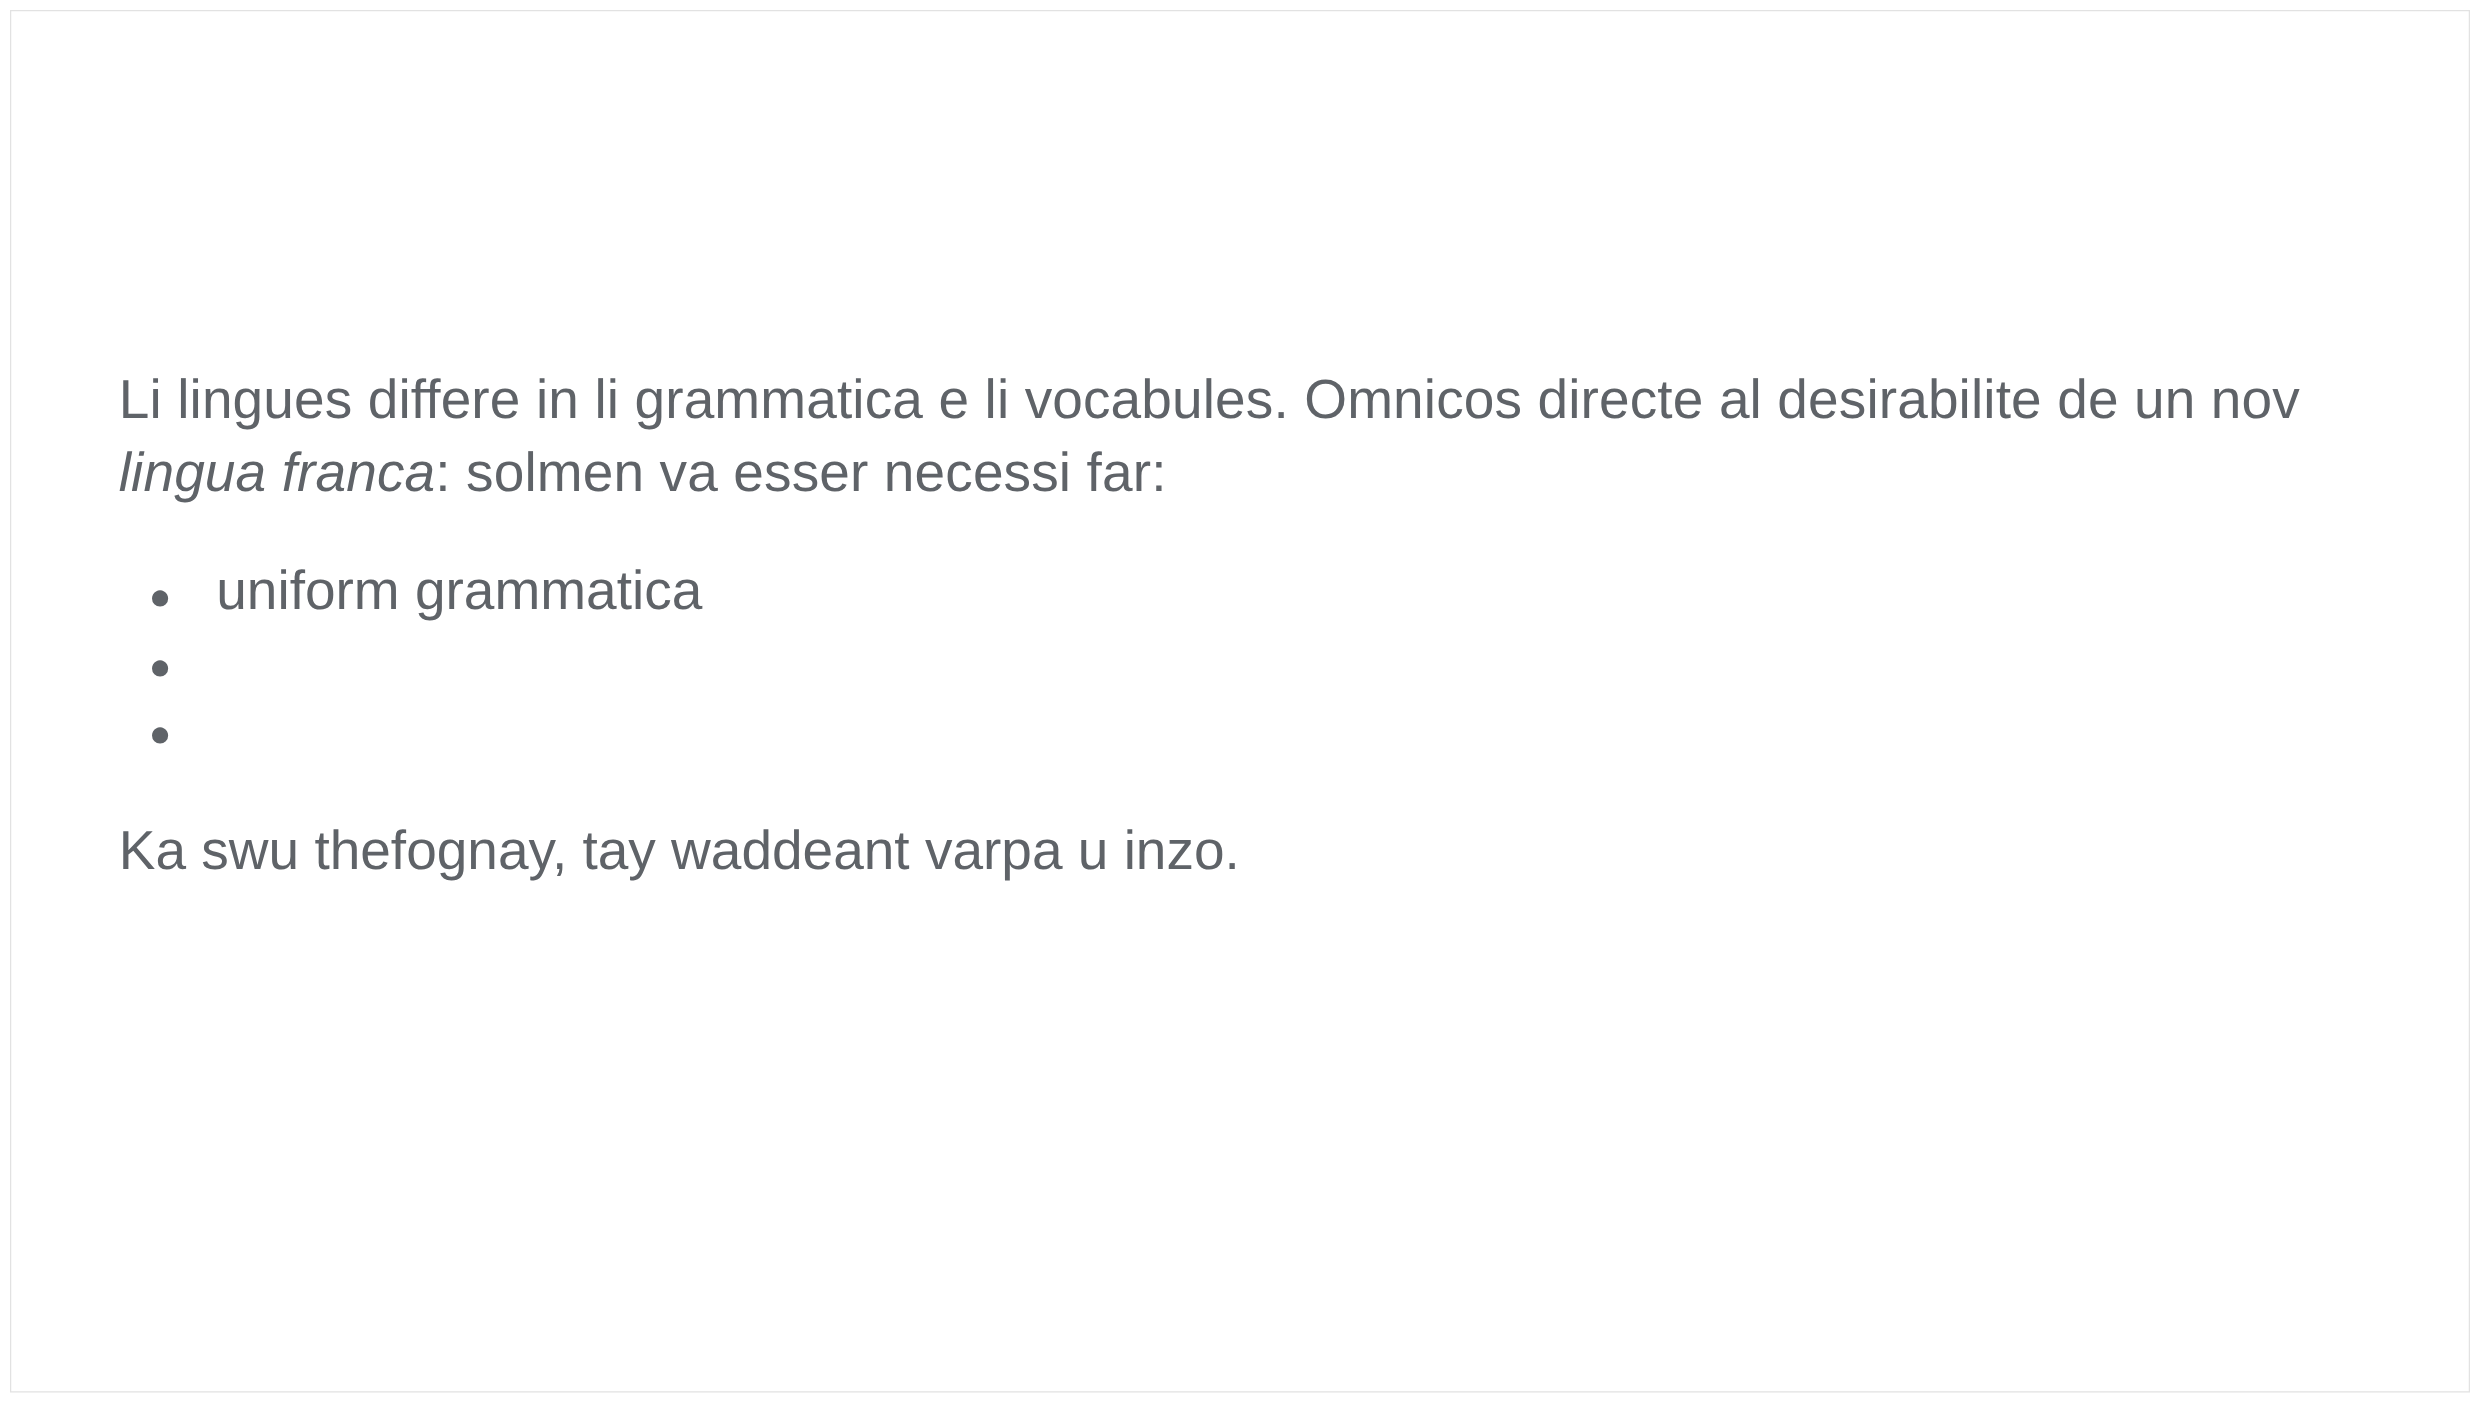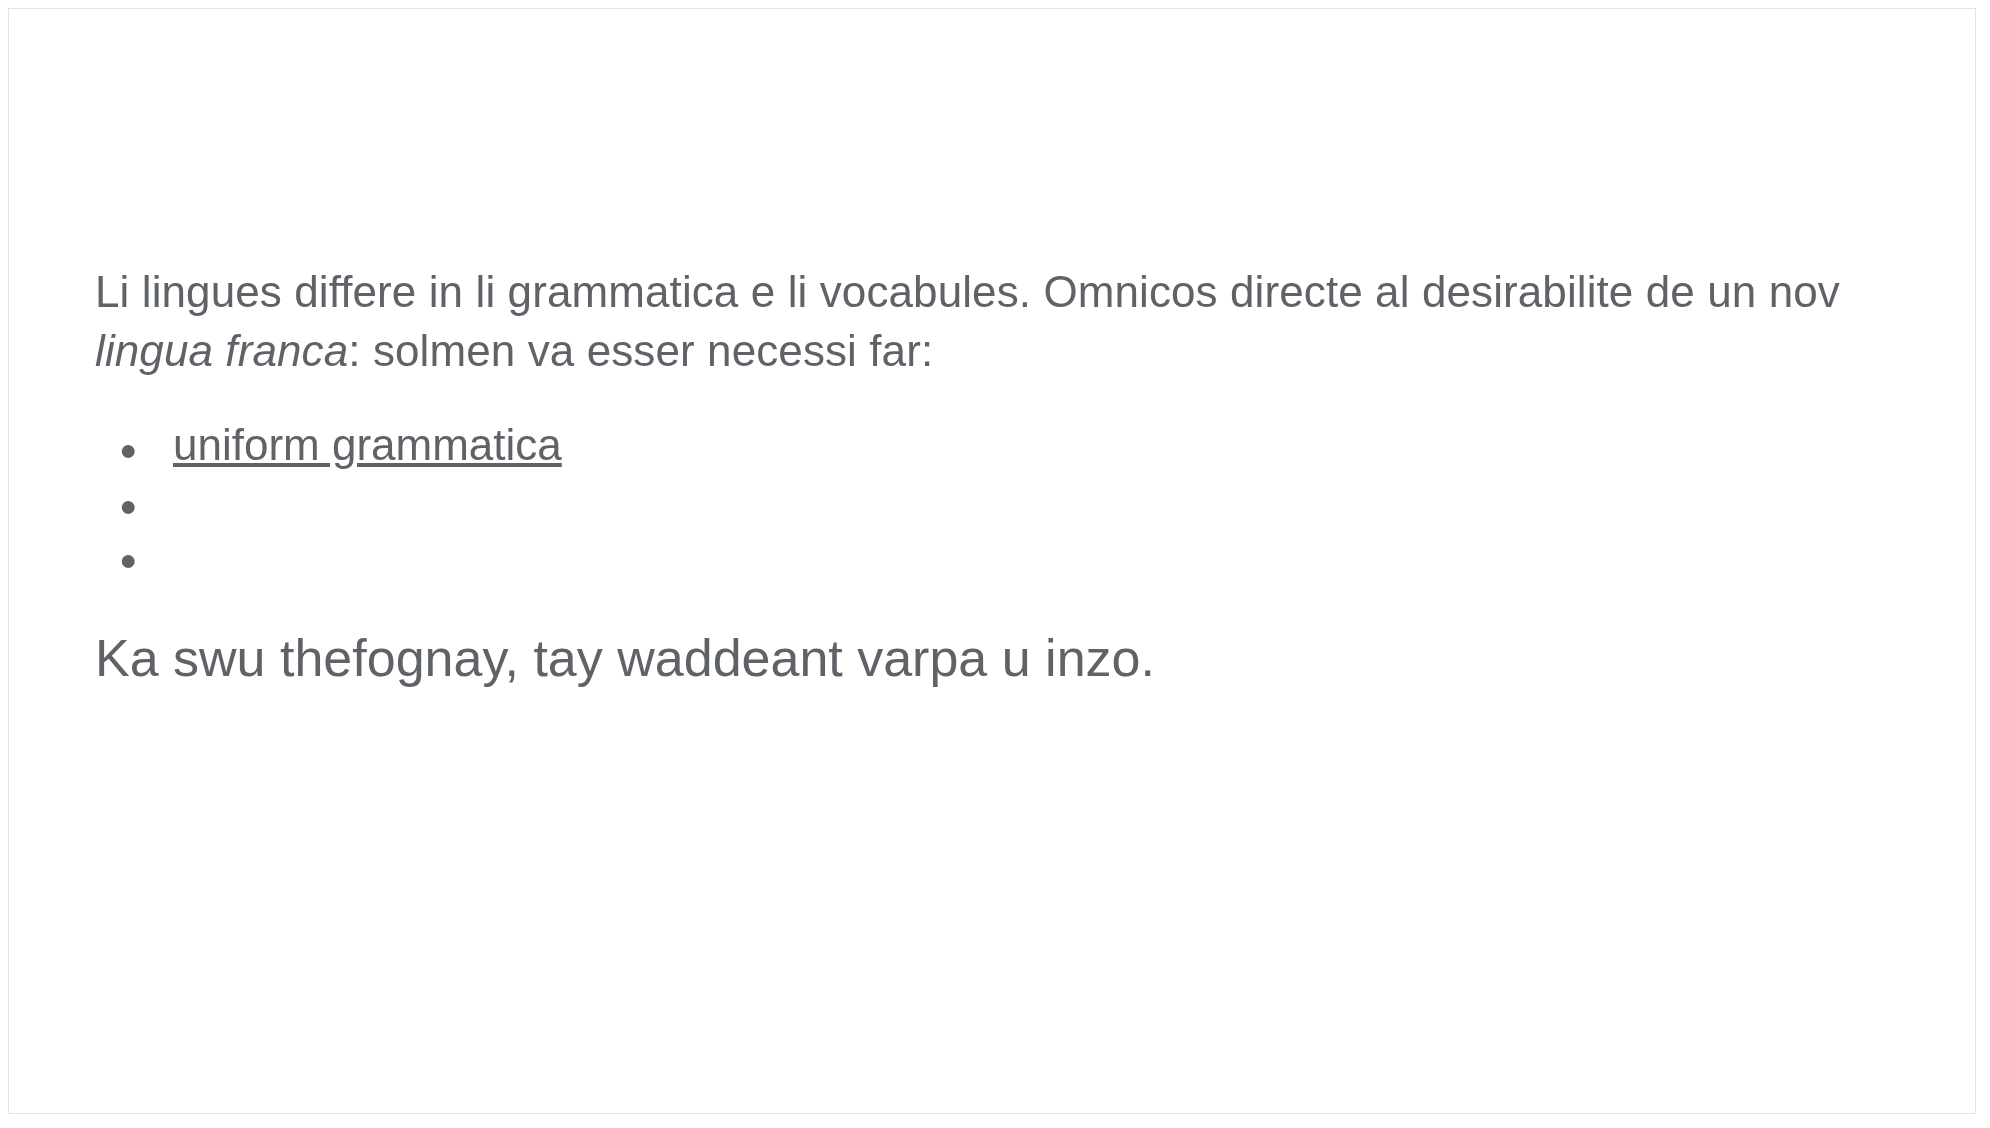--- a/index.html
+++ b/index.html
@@ -19,21 +19,21 @@
     top: 8px;
     width: 1968px;
     height: 1106px;
     background: #ffffff;
     border: 1px solid #e2e2e2;
     box-sizing: border-box;
   }
   .content-area {
     position: absolute;
     left: 86px;
-    top: 253px;
+    top: 281px;
     width: 1810px;
   }
   .body-paragraph {
     color: #5f6368;
     font-size: 44px;
     line-height: 1.35;
     font-weight: 400;
     margin: 0;
     letter-spacing: 0.1px;
   }
@@ -57,25 +57,24 @@
     display: inline-block;
     width: 78px;
     flex: 0 0 78px;
     font-size: 30px;
     color: #5f6368;
     padding-left: 24px;
     box-sizing: border-box;
   }
   .bullet-text {
     display: inline-block;
-    text-decoration: underline;
   }
   .closing-paragraph {
     color: #5f6368;
-    font-size: 52px;
+    font-size: 44px;
     line-height: 1.35;
     margin: 48px 0 0 0;
   }
 </style>
 </head>
 <body>
 
 <div class="slide-canvas">
   <div class="content-area">
 

